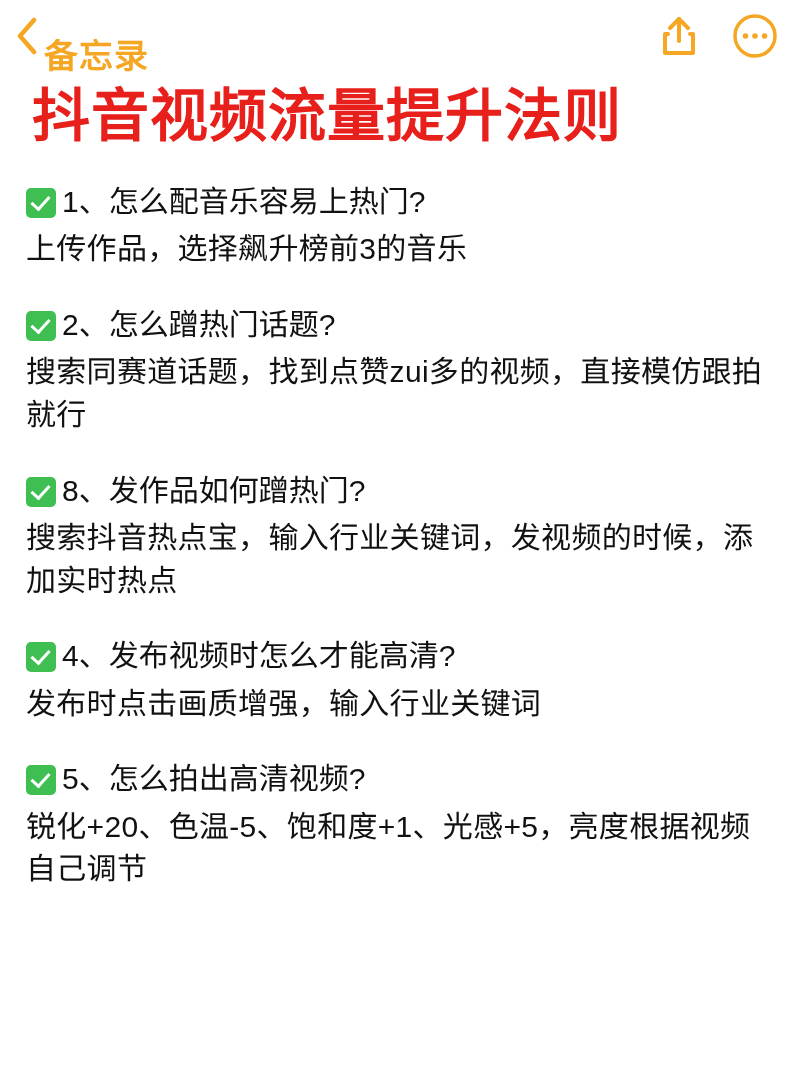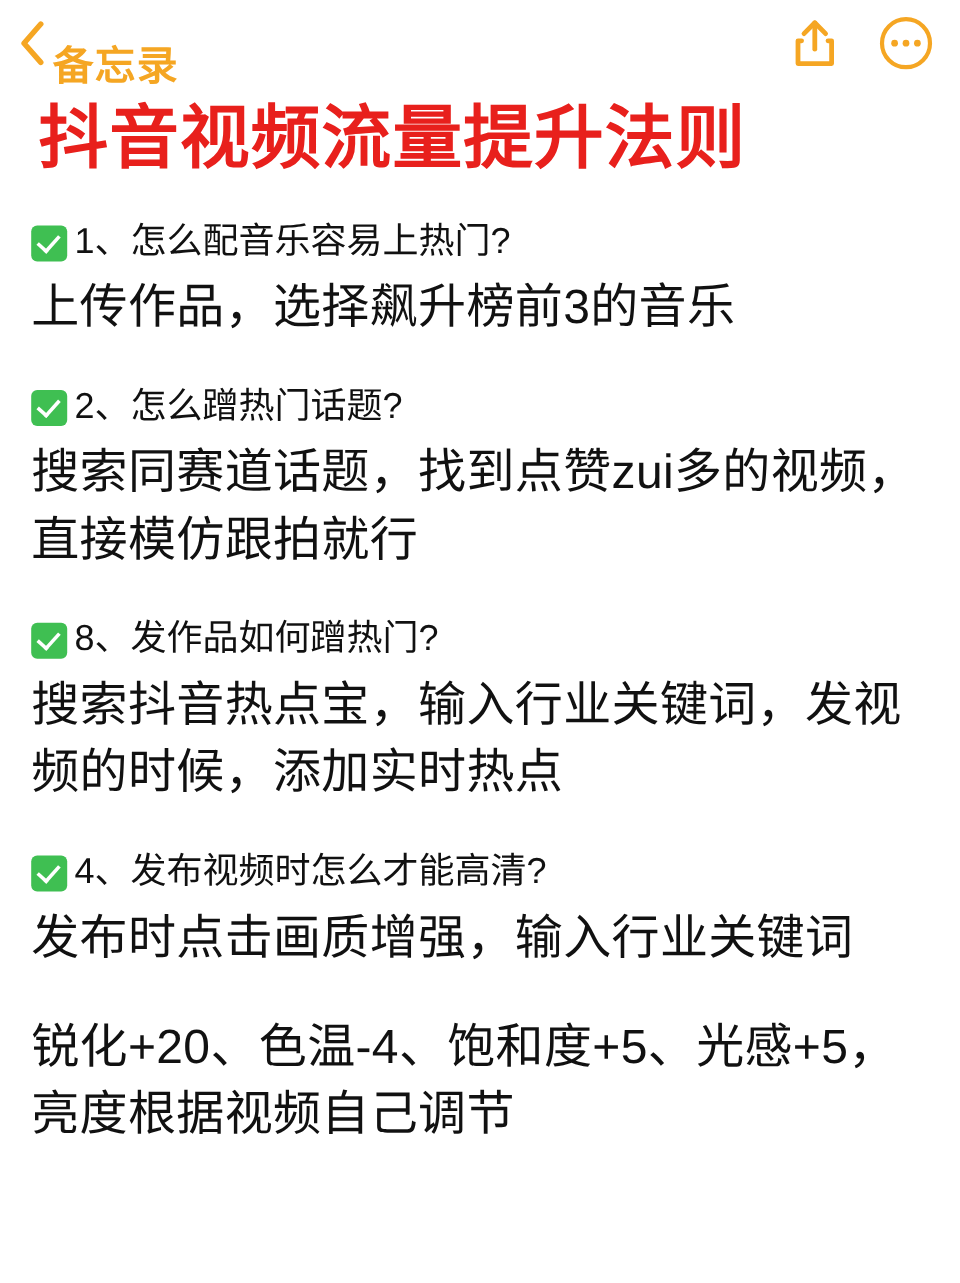--- a/index.html
+++ b/index.html
@@ -104,21 +104,21 @@
     left: 9px;
     top: 4px;
     width: 8px;
     height: 15px;
     border: solid #ffffff;
     border-width: 0 3.5px 3.5px 0;
     transform: rotate(42deg);
   }
   .q-text { display: inline-block; }
   .a-text {
-    font-size: 40px;
+    font-size: 30px;
     font-weight: 400;
     line-height: 1.42;
     color: #111111;
     letter-spacing: 0.3px;
   }
 </style>
 </head>
 <body>
 
 <div class="navbar">
@@ -182,16 +182,20 @@
 
   <div class="section">
     <div class="q-line">
       <span class="check"></span>
       <span class="q-text">4、发布视频时怎么才能高清?</span>
     </div>
     <div class="a-text">发布时点击画质增强，输入行业关键词</div>
   </div>
 
   <div class="section">
-    <div class="a-text">锐化+20、色温-4、饱和度+5、光感+5，亮度根据视频自己调节</div>
+    <div class="q-line">
+      <span class="check"></span>
+      <span class="q-text">5、怎么拍出高清视频?</span>
+    </div>
+    <div class="a-text">锐化+20、色温-5、饱和度+1、光感+5，亮度根据视频自己调节</div>
   </div>
 
 </div>
 
 </body></html>

